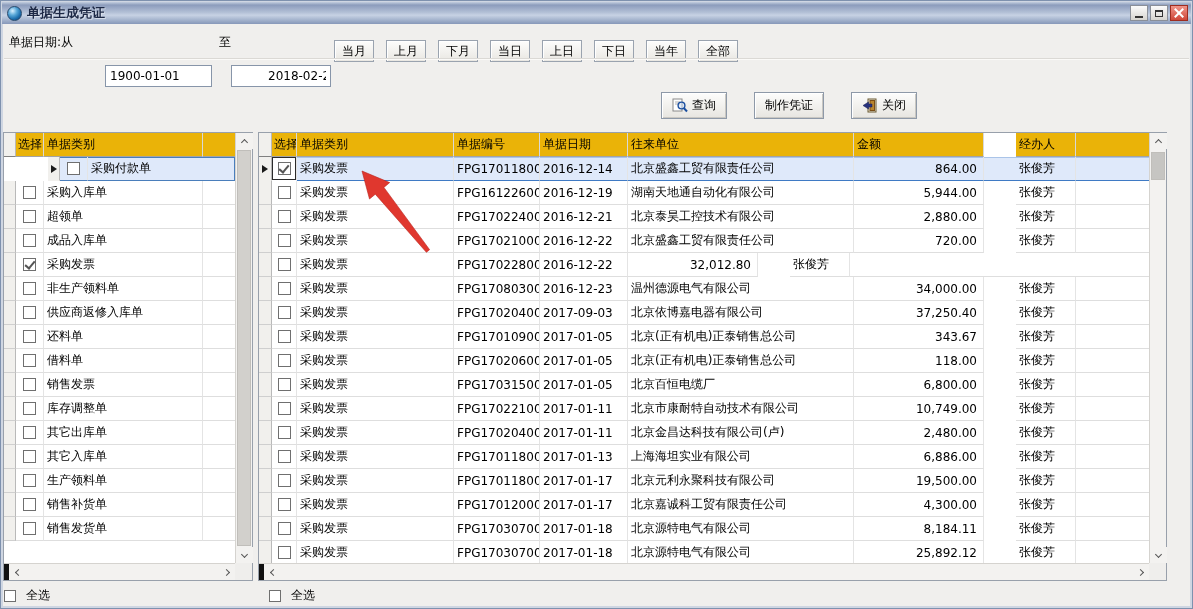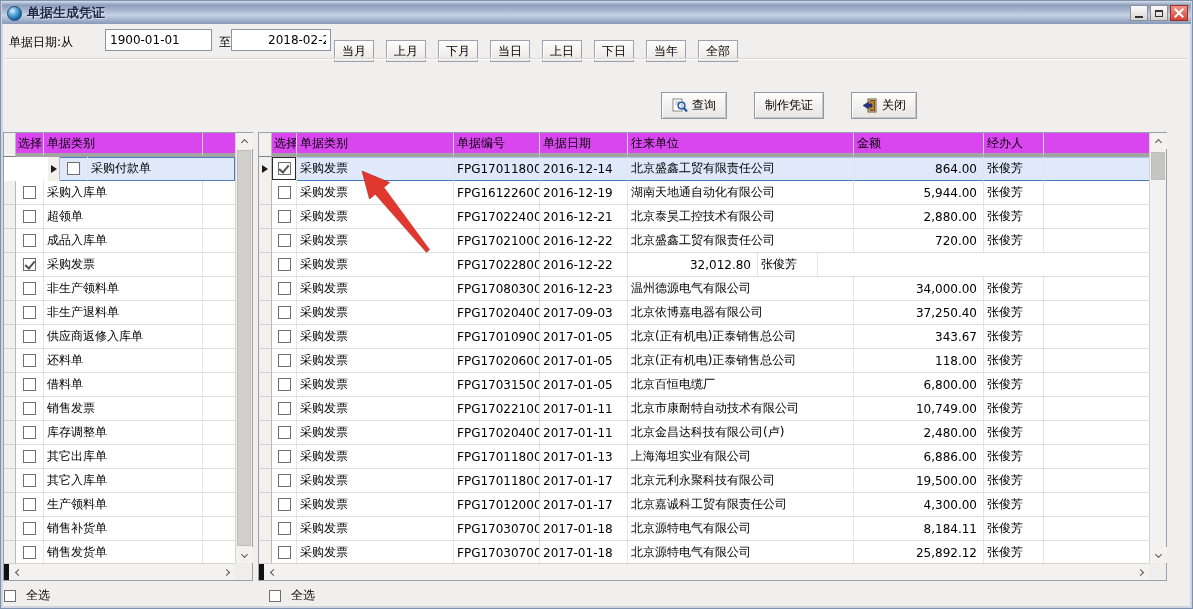--- a/index.html
+++ b/index.html
@@ -24,42 +24,42 @@
   .glyph-min{width:8px;height:2px;background:#333;margin-top:8px;}
   .glyph-max{width:8px;height:7px;border:1px solid #333;border-top-width:2px;}
   .glyph-x{position:relative;width:10px;height:10px;}
   .glyph-x::before,.glyph-x::after{content:"";position:absolute;left:4px;top:-1px;width:2px;height:12px;background:#fff;}
   .glyph-x::before{transform:rotate(45deg);}
   .glyph-x::after{transform:rotate(-45deg);}
 
   
   .lbl{position:absolute;white-space:nowrap;}
   .tb-input{position:absolute;height:22px;border:1px solid #8795a9;background:#fff;
-    font:12px "DejaVu Sans","Liberation Sans",sans-serif;padding:0 4px;}
+    font:12px "DejaVu Sans","Liberation Sans",sans-serif;padding:0 4px;margin-top:36px;}
   .quick{position:absolute;left:333px;top:39px;display:flex;gap:12px;}
   .qbtn{height:22px;padding:0 7px;font:12px "DejaVu Sans","Liberation Sans",sans-serif;
     background:linear-gradient(180deg,#fdfdfc,#e9e7e2);border:1px solid #9aa3af;
     box-shadow:inset 1px 1px 0 #fff;cursor:default;white-space:nowrap;}
   .toolbar-sep{position:absolute;left:3px;right:3px;top:57px;height:2px;
     border-top:1px solid #dbd9d5;border-bottom:1px solid #fbfaf8;}
 
   
   .actions{position:absolute;left:660px;top:91px;display:flex;gap:27px;}
   .abtn{height:27px;padding:0 10px;display:flex;align-items:center;gap:4px;
     font:12px "DejaVu Sans","Liberation Sans",sans-serif;
     background:linear-gradient(180deg,#fdfdfc,#e7e5e0);border:1px solid #8e99a8;
     box-shadow:inset 1px 1px 0 #fff, inset -1px -1px 0 #c9c7c2;cursor:default;white-space:nowrap;}
 
   
   .grid{position:absolute;background:#fff;border:1px solid #98a0ab;}
   .g-body{position:absolute;left:0;top:0;right:17px;bottom:17px;overflow:hidden;background:#fff;}
   .g-row,.g-head{display:flex;height:24px;align-items:stretch;}
   .c{display:flex;align-items:center;padding:0 3px;border-right:1px solid #e4e4e4;
      border-bottom:1px solid #dedede;white-space:nowrap;overflow:hidden;}
-  .g-head .c{background:#d946ef;border-right:1px solid #d8d8d8;border-bottom:4px solid #a3a3a3;}
+  .g-head .c{background:#eab308;border-right:1px solid #d8d8d8;border-bottom:1px solid #a3a3a3;}
   .c.ind{background:#f1f0ed;border-right:1px solid #b9b9b9;border-bottom:1px solid #cfcfcf;
      justify-content:center;padding:0;}
   .g-head .c.ind{background:#f1f0ed;border-bottom:1px solid #808080;}
   .c.num{justify-content:flex-end;padding-right:6px;}
   .tri{width:0;height:0;border-left:6px solid #1a1a1a;border-top:4px solid transparent;
      border-bottom:4px solid transparent;display:none;}
   .g-row.selected .tri{display:block;}
   .g-row.selected{background:#dfe9fa;box-shadow:inset 0 -1px 0 #3f7ac4, inset 0 1px 0 #aac4e8;}
   .left-grid .g-row.selected{box-shadow:inset 0 0 0 1px #4a7ebb;margin-left:44px;}
   .g-row.selected .c{border-bottom-color:transparent;}
@@ -76,21 +76,21 @@
   .left-grid .w-cat{width:159px;flex:none;}
   .left-grid .w-pad{flex:1;border-right:none;}
   
   .right-grid .w-ind{width:13px;flex:none;}
   .right-grid .w-sel{width:25px;flex:none;justify-content:center;}
   .right-grid .w-cat{width:157px;flex:none;}
   .right-grid .w-no{width:86px;flex:none;}
   .right-grid .w-date{width:88px;flex:none;}
   .right-grid .w-partner{width:226px;flex:none;}
   .right-grid .w-amt{width:130px;flex:none;}
-  .right-grid .w-op{width:60px;flex:none;}
+  .right-grid .w-op{width:60px;flex:none;margin-left:32px;}
   .right-grid .w-pad{flex:1;border-right:none;}
   .g-head .w-sel{justify-content:flex-start;padding-left:2px;}
 
   
   .vscroll{position:absolute;right:0;top:0;bottom:17px;width:17px;background:#f3f2f0;
      border-left:1px solid #d5d3cf;}
   .hscroll{position:absolute;left:0;right:17px;bottom:0;height:17px;background:#f3f2f0;
      border-top:1px solid #d5d3cf;display:flex;align-items:stretch;}
   .corner{position:absolute;right:0;bottom:0;width:17px;height:17px;background:#efeeec;}
   .sbtn{width:16px;height:16px;flex:none;display:flex;align-items:center;justify-content:center;
@@ -233,28 +233,20 @@
               <span class="cb"></span>
             </div>
     <div class="c w-cat">非生产领料单</div>
     <div class="c w-pad"></div>
   </div>
           <div class="g-row">
     <div class="c ind w-ind"></div>
     <div class="c w-sel">
               <span class="cb"></span>
             </div>
-    <div class="c w-cat">非生产退料单</div>
-    <div class="c w-pad"></div>
-  </div>
-          <div class="g-row">
-    <div class="c ind w-ind"></div>
-    <div class="c w-sel">
-              <span class="cb"></span>
-            </div>
     <div class="c w-cat">供应商返修入库单</div>
     <div class="c w-pad"></div>
   </div>
           <div class="g-row">
     <div class="c ind w-ind"></div>
     <div class="c w-sel">
               <span class="cb"></span>
             </div>
     <div class="c w-cat">还料单</div>
     <div class="c w-pad"></div>

